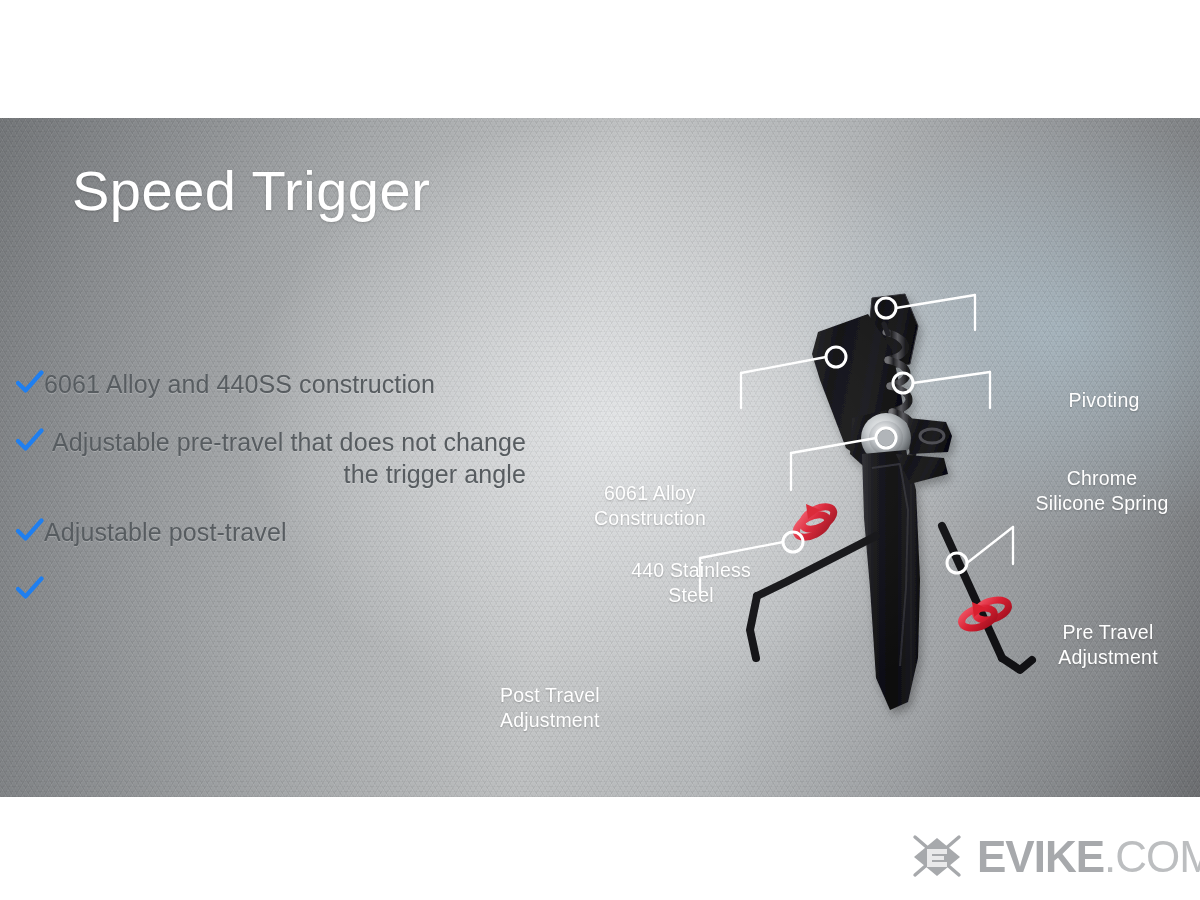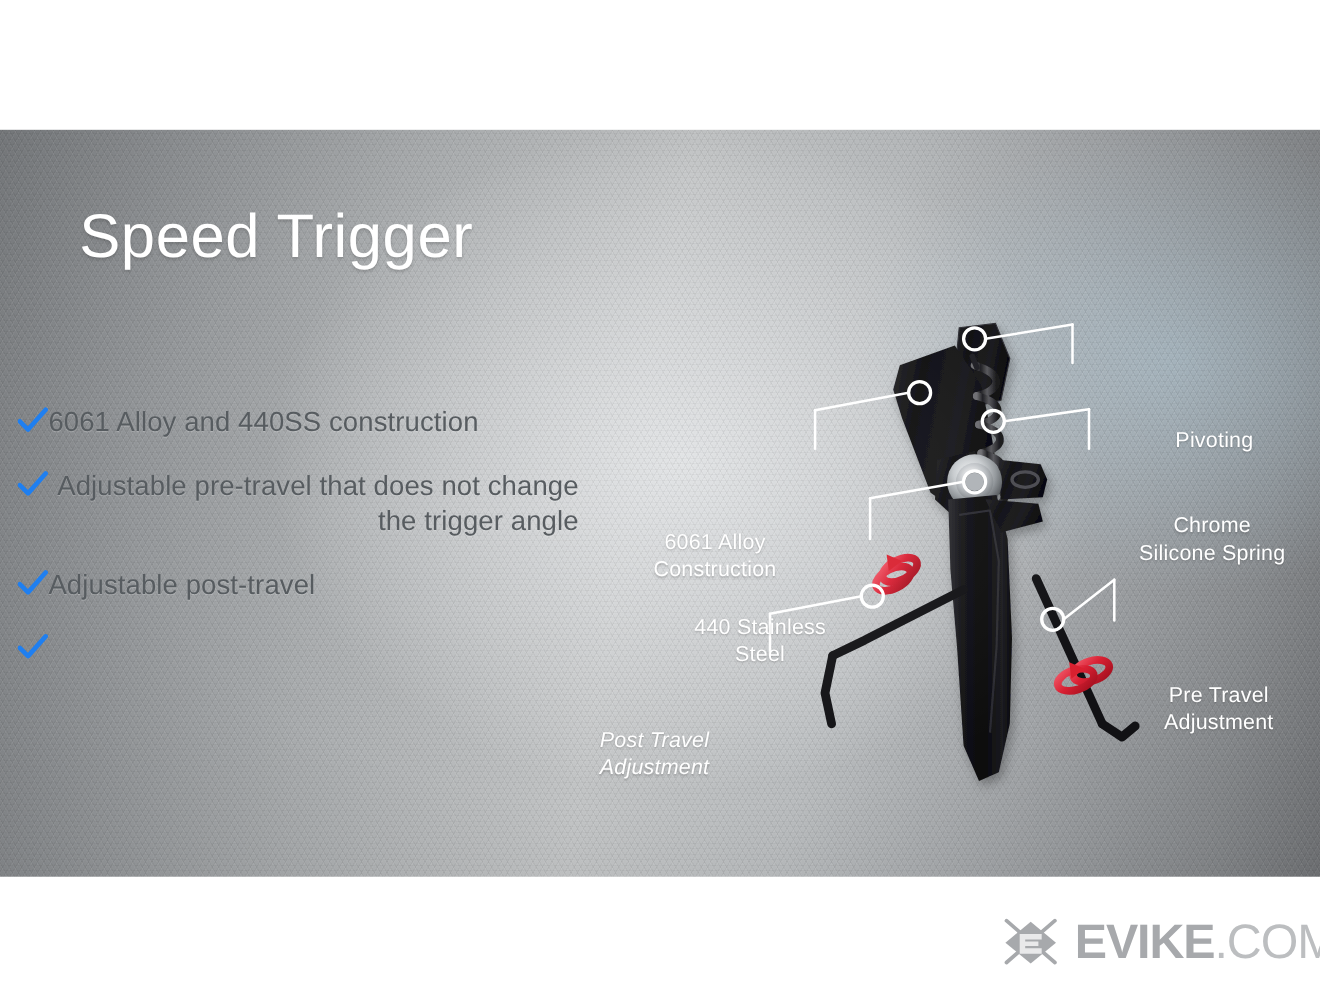--- a/index.html
+++ b/index.html
@@ -29,21 +29,21 @@
   }
   #slide::after{
     content:"";position:absolute;inset:0;pointer-events:none;
     background:radial-gradient(ellipse 860px 520px at 600px 330px, rgba(255,255,255,.10) 0%, rgba(255,255,255,0) 55%, rgba(0,0,0,.10) 100%);
   }
 
   .layer{position:absolute;inset:0;}
 
   
   #title{
-    position:absolute;left:72px;top:64px;
+    position:absolute;left:72px;top:40px;
     font-size:56px;font-weight:300;letter-spacing:.5px;
     color:#ffffff;white-space:nowrap;
     text-shadow:0 1px 3px rgba(0,0,0,.18);
     z-index:6;
   }
 
   
   #bullets{position:absolute;left:16px;top:250px;width:510px;z-index:6;}
   .bullet{display:flex;align-items:flex-start;margin-bottom:26px;text-align:right;}
   .check{width:28px;flex:0 0 28px;margin-top:2px;}
@@ -58,21 +58,21 @@
   .callout{
     position:absolute;color:#ffffff;font-size:19.5px;font-weight:400;
     line-height:1.30;letter-spacing:.2px;z-index:6;
     text-shadow:0 1px 2px rgba(0,0,0,.22);
   }
 
   #co-pivot  {left:1016px;top:270px;width:176px;text-align:center;}
   #co-spring {left:1008px;top:348px;width:188px;text-align:center;}
   #co-alloy  {left:560px; top:363px;width:180px;text-align:center;}
   #co-steel  {left:600px; top:440px;width:182px;text-align:center;}
-  #co-post   {left:500px; top:543px;width:190px;text-align:center;font-style:italic;}
+  #co-post   {left:500px; top:565px;width:190px;text-align:left;}
   #co-pre    {left:1028px;top:502px;width:160px;text-align:center;}
 
   #evike{position:absolute;left:905px;top:829px;display:flex;align-items:center;z-index:8;}
   #evike .ev-text{
     font-size:44px;font-weight:700;letter-spacing:-1px;line-height:1;
     color:#a7a9ac;margin-left:8px;
   }
   #evike .ev-text .dim{color:#bcbec0;font-weight:400;}
 </style>
 </head>

